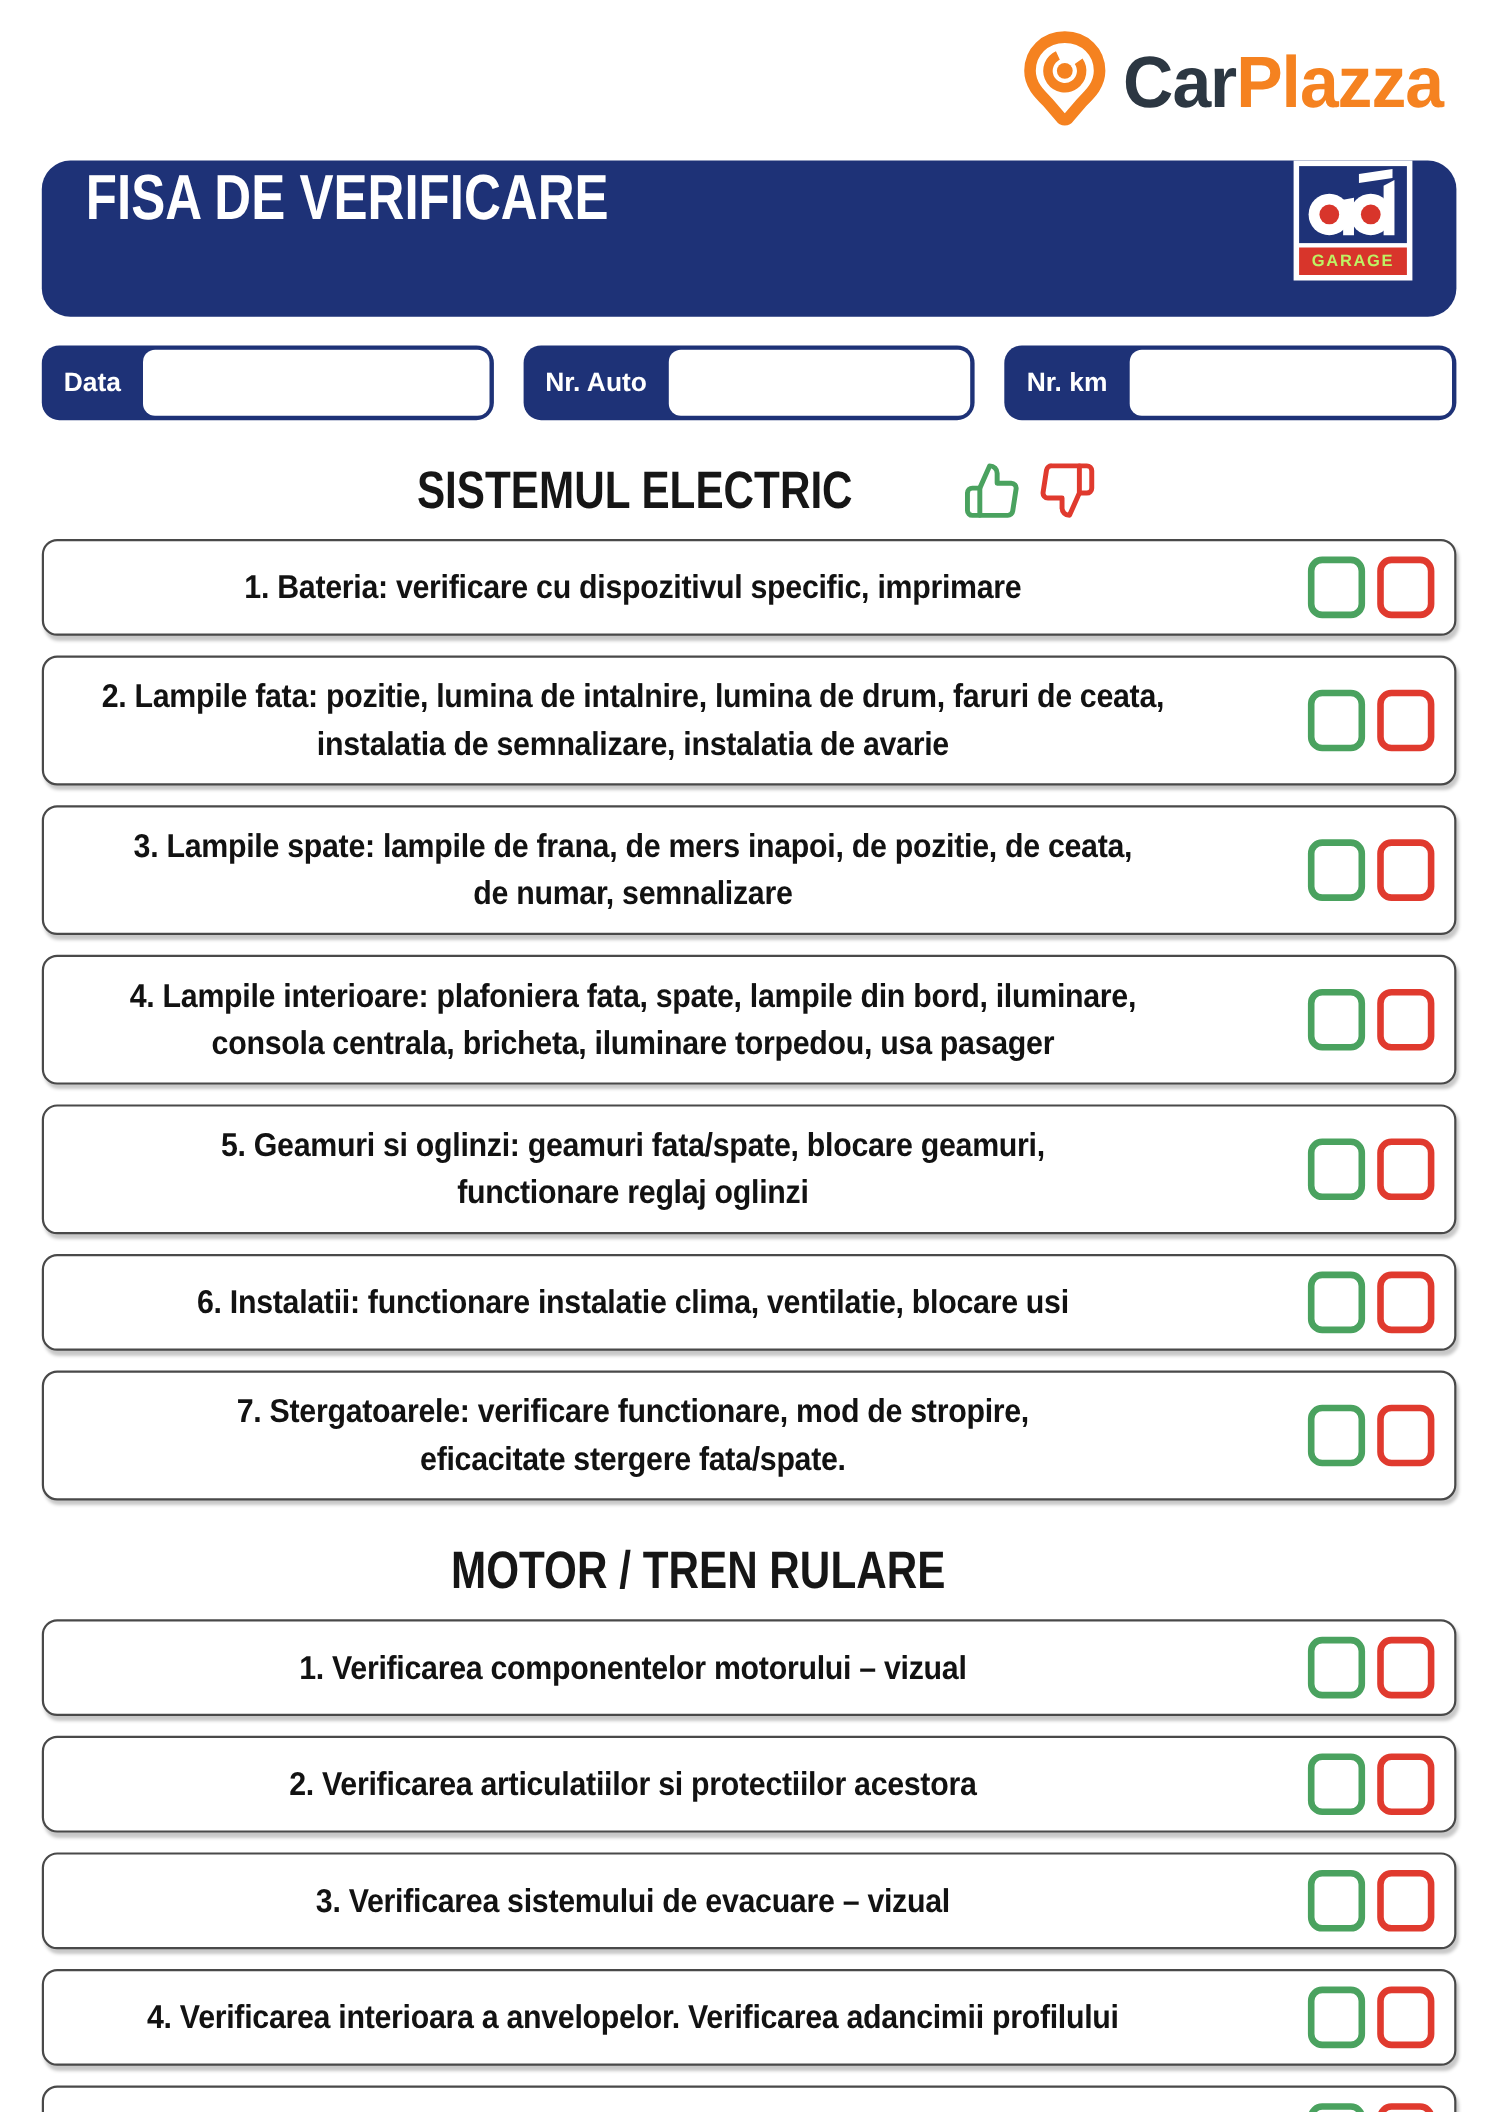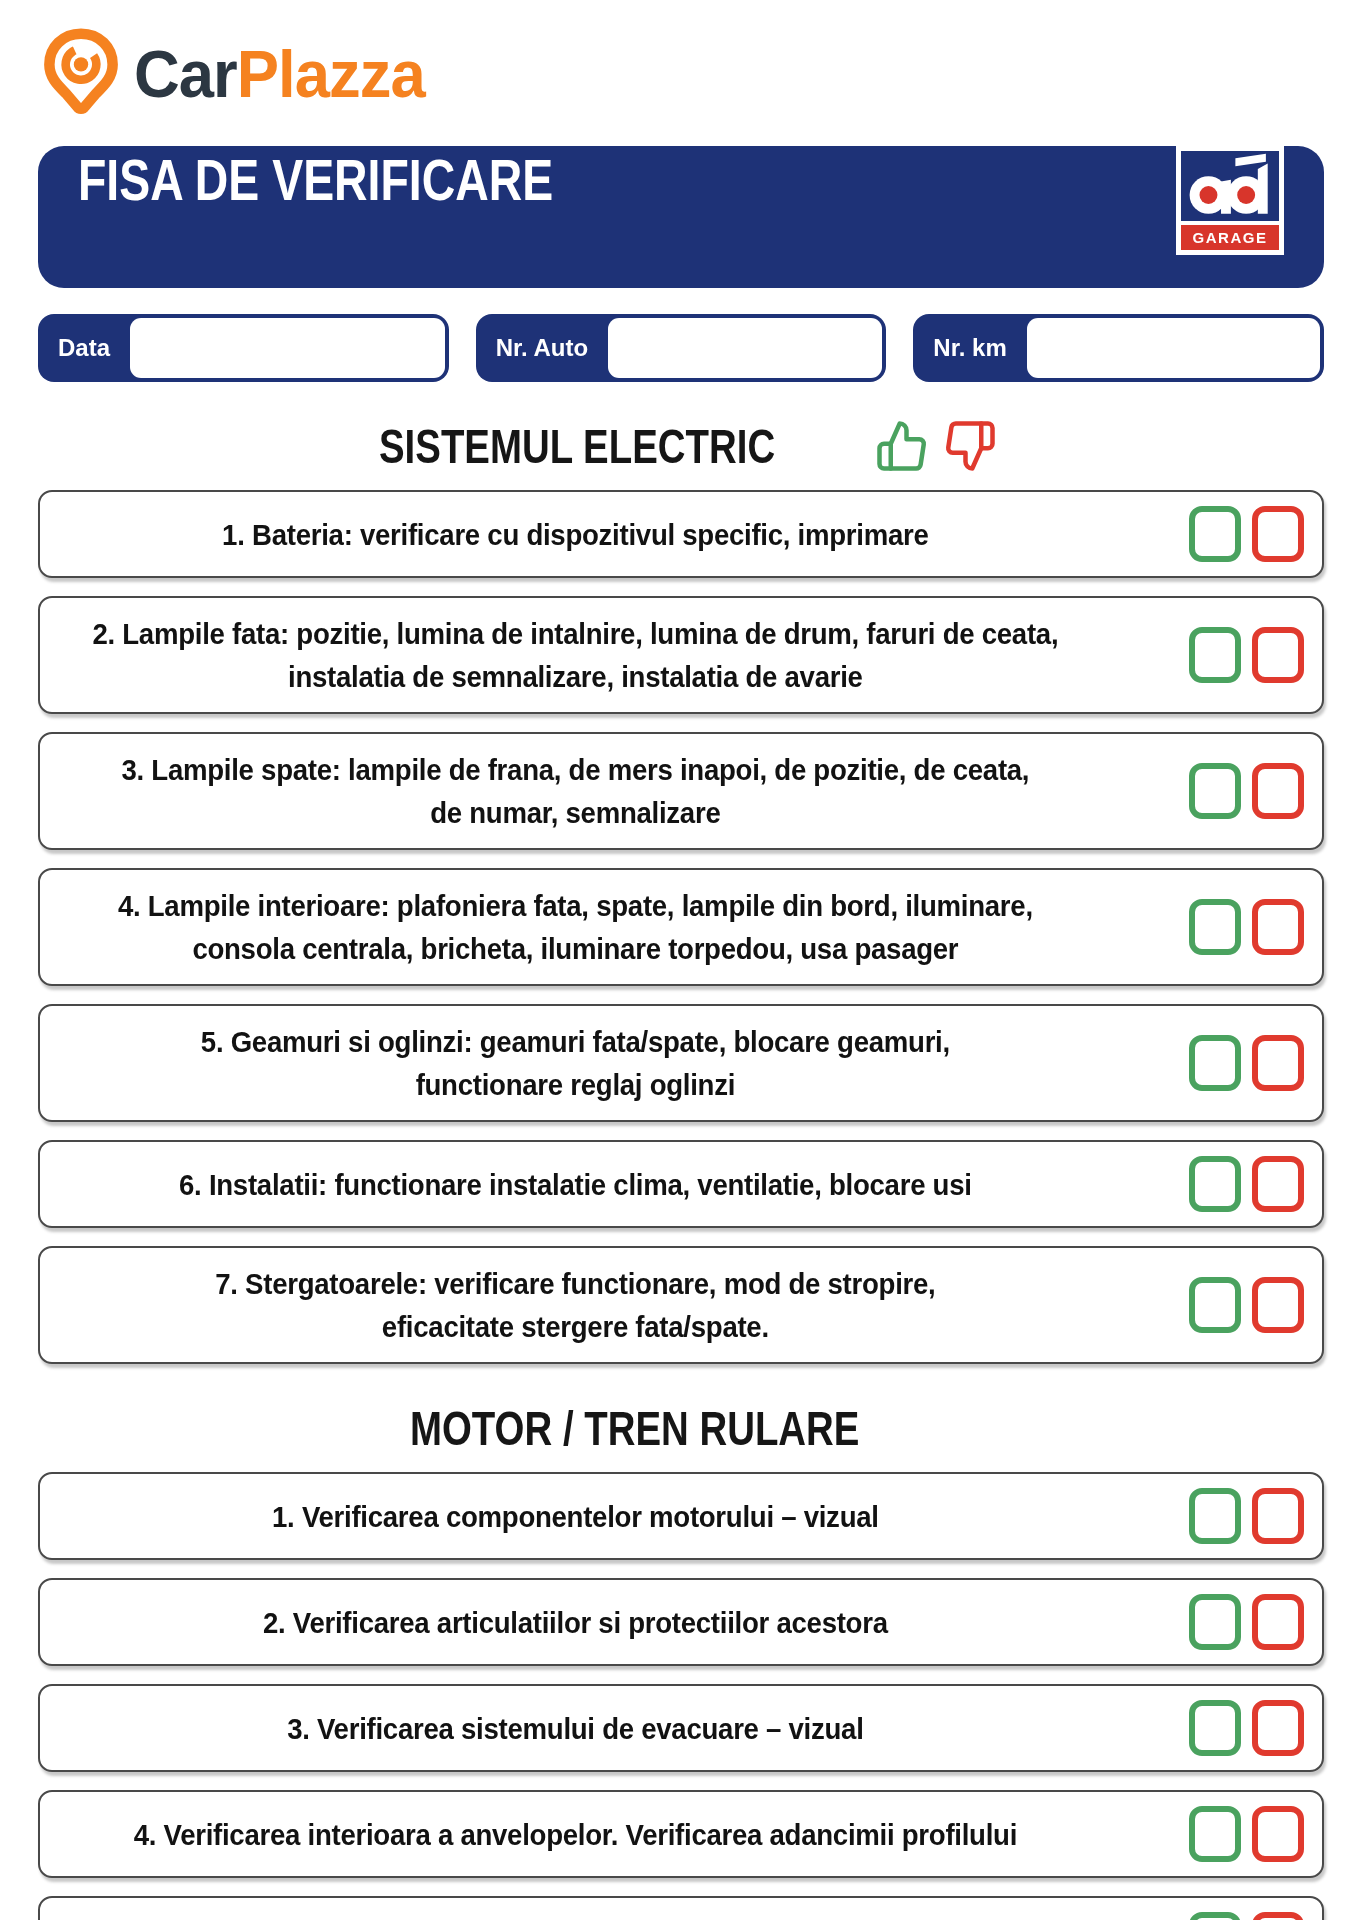--- a/index.html
+++ b/index.html
@@ -1,36 +1,36 @@
 <!DOCTYPE html>
 <html><head>
 <meta charset="utf-8">
 <style>
   * { margin:0; padding:0; box-sizing:border-box; }
   html,body { background:#ffffff; }
   body { font-family:"Liberation Sans", sans-serif; }
   .page { position:relative; width:1362px; height:1920px; background:#fff; padding:28px 38px 0 38px; overflow:hidden; }
 
   
-  .brand { display:flex; align-items:center; gap:14px; height:92px; margin-left:4px; }
+  .brand { display:flex; align-items:center; gap:14px; height:92px; margin-left:4px;justify-content:flex-end; }
   .brand svg { width:78px; height:92px; }
   .brand-text { font-size:66px; font-weight:bold; letter-spacing:-1px; line-height:1; transform:scaleX(.96); transform-origin:left center; }
   .brand-car { color:#2c3742; }
   .brand-plazza { color:#f58220; }
 
   
   .title-bar { margin-top:26px; height:142px; background:#1e3277; border-radius:26px;
                display:flex; align-items:flex-start; justify-content:space-between; padding:0 40px 0 40px; }
   .title-bar h1 { color:#fff; font-size:58px; letter-spacing:0; font-weight:bold;
                   transform:scaleX(.80); transform-origin:left center; white-space:nowrap; }
   .ad-logo { width:108px; background:#fff; padding:5px; }
   .ad-top { background:#1e3277; height:70px; position:relative; }
   .ad-top svg { width:100%; height:100%; display:block; }
   .ad-strip { margin-top:4px; background:#d8352b; height:25px; display:flex; align-items:center; justify-content:center;
-              color:#ffffff; font-weight:bold; font-size:15px; letter-spacing:1.5px; }
+              color:#bef264; font-weight:bold; font-size:15px; letter-spacing:1.5px; }
 
   
   .fields { display:flex; gap:27px; margin-top:26px; }
   .field { flex:1; height:68px; background:#1e3277; border-radius:16px; display:flex; overflow:hidden; }
   .field-label { color:#fff; font-weight:bold; font-size:24px; display:flex; align-items:center; padding:0 20px; white-space:nowrap; }
   .field-input { flex:1; margin:4px 4px 4px 0; border:none; outline:none; background:#fff; border-radius:11px;
                  font-size:28px; padding:0 14px; font-family:"Liberation Sans", sans-serif; min-width:0; }
 
   
   .section-head { display:flex; align-items:flex-end; justify-content:center; margin:30px 0 16px 0; min-height:62px; }

